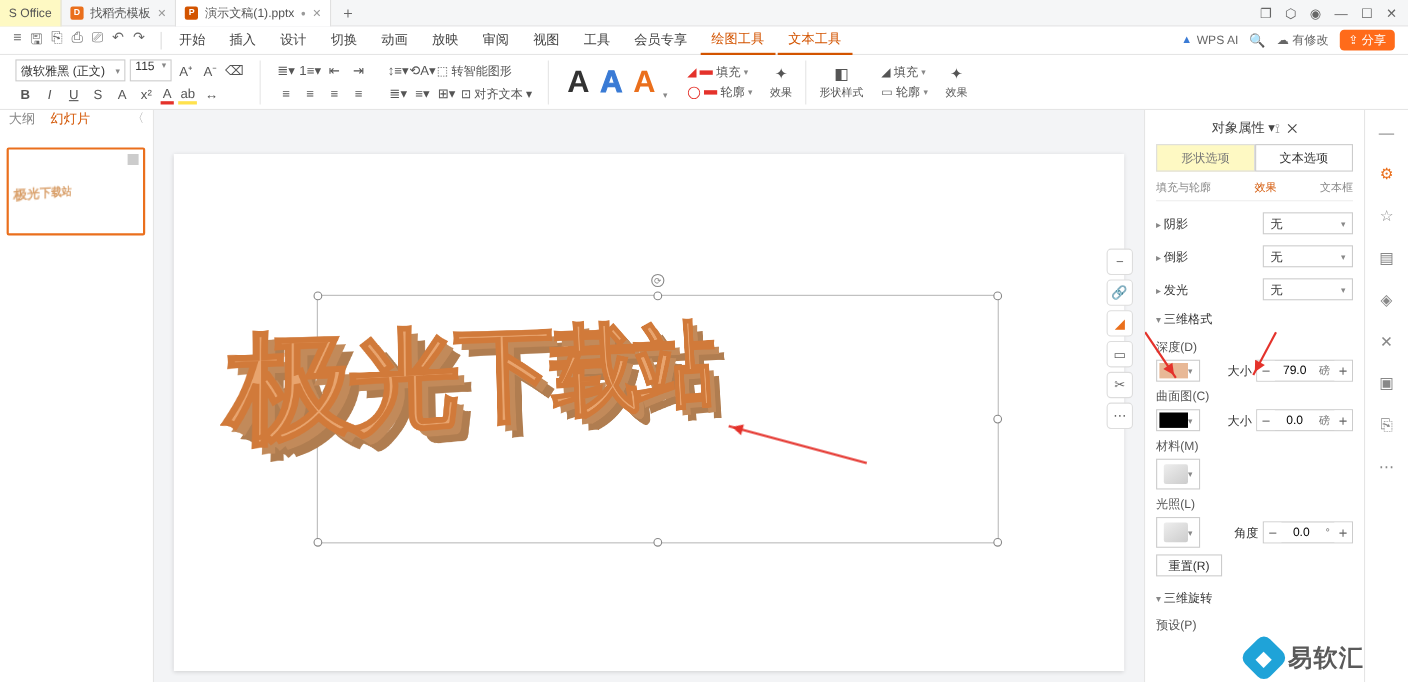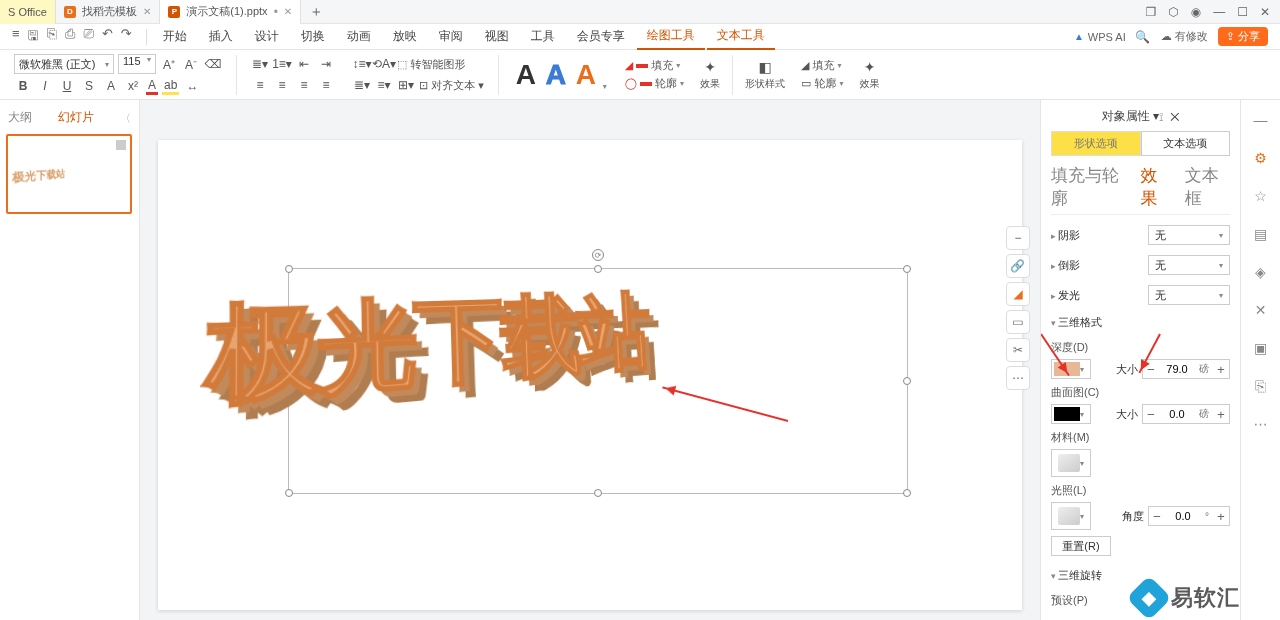--- a/index.html
+++ b/index.html
@@ -47,21 +47,21 @@
 .big-a.outline { color: #3a7bd5; -webkit-text-stroke: 1px #3a7bd5; }
 .big-a.gradient { color: #ea6f1c; }
 .vbtn { display: flex; flex-direction: column; align-items: center; gap: 2px; font-size: 10px; color: #555; padding: 0 4px; cursor: pointer; }
 .vbtn .ico { width: 16px; height: 16px; display: flex; align-items: center; justify-content: center; font-size: 14px; }
 .hbtn { display: flex; align-items: center; gap: 3px; font-size: 11px; color: #555; cursor: pointer; }
 .hbtn .swatch { width: 12px; height: 4px; }
 .caret { font-size: 8px; color: #888; }
 
 
 .left-panel { position: absolute; left: 0; top: 100px; width: 140px; height: 520px; border-right: 1px solid #e5e5e5; background: #fff; }
-.lp-tabs { height: 26px; display: flex; align-items: flex-end; padding: 0 8px; gap: 26px; font-size: 12px; color: #888; }
+.lp-tabs { height: 26px; display: flex; align-items: flex-start; padding: 0 8px; gap: 14px; font-size: 12px; color: #888; }
 .lp-tabs .t.active { color: #d35400; }
 .lp-collapse { margin-left: auto; color: #aaa; font-size: 11px; }
 .thumb { margin: 8px 6px; width: 126px; height: 80px; border: 2px solid #ea6f1c; border-radius: 2px; position: relative; background: #fff; }
 .thumb .qr { position: absolute; right: 4px; top: 4px; width: 10px; height: 10px; background: #ccc; }
 .thumb-text { position: absolute; left: 6px; top: 32px; font-size: 11px; font-weight: bold; color: #d9a06b; transform: perspective(80px) rotateY(18deg) skewY(-4deg); }
 
 
 .canvas-wrap { position: absolute; left: 140px; top: 100px; width: 900px; height: 520px; background: #f3f4f6; overflow: hidden; }
 .slide { position: absolute; left: 18px; top: 40px; width: 864px; height: 470px; background: #fff; box-shadow: 0 1px 4px rgba(0,0,0,0.15); }
 .textbox { position: absolute; left: 130px; top: 128px; width: 620px; height: 226px; border: 1px solid #bbb; }
@@ -79,22 +79,22 @@
 .float-tb { position: absolute; right: 10px; top: 126px; width: 24px; display: flex; flex-direction: column; gap: 4px; }
 .float-tb div { width: 24px; height: 24px; border: 1px solid #ddd; border-radius: 4px; background: #fff; display:flex; align-items:center; justify-content:center; font-size: 12px; color:#666; cursor:pointer; }
 
 
 .right-panel { position: absolute; left: 1040px; top: 100px; width: 200px; height: 520px; border-left: 1px solid #e5e5e5; padding: 8px 10px; overflow: hidden;}
 .rp-title { display: flex; align-items: center; justify-content: center; font-size: 12px; color: #444; margin-bottom: 6px; }
 .rp-title .pin { color: #999; }
 .rp-tabs { display: flex; gap: 0; margin-bottom: 8px; }
 .rp-tab { flex: 1; text-align: center; padding: 4px 0; font-size: 11px; border: 1px solid #ddd; color: #777; }
 .rp-tab.active { background: #fff; color: #333; border-color: #ccc; }
-.rp-tab.inactive { background: #fde047; }
-.rp-subtabs { display: flex; gap: 14px; font-size: 17px; margin-bottom: 10px; color: #888; border-bottom: 1px solid #eee; padding-bottom: 4px; justify-content: space-between;}
+.rp-tab.inactive { background: #fef9c3; }
+.rp-subtabs { display: flex; gap: 14px; font-size: 10px; margin-bottom: 10px; color: #888; border-bottom: 1px solid #eee; padding-bottom: 4px; justify-content: space-between;}
 .rp-subtabs .st.active { color: #d35400; }
 .prop-row { display: flex; align-items: center; justify-content: space-between; margin-bottom: 10px; font-size: 11px; }
 .prop-row .label::before { content: "▸ "; color: #888; font-size: 9px; }
 .prop-row.open .label::before { content: "▾ "; }
 .select-box { width: 82px; height: 20px; border: 1px solid #ccc; display: flex; align-items: center; justify-content: space-between; padding: 0 6px; font-size: 11px; }
 .sec-label { font-size: 11px; color: #555; margin: 6px 0 4px; }
 .color-sel { width: 40px; height: 20px; border: 1px solid #ccc; display: flex; align-items: center; }
 .color-sw { width: 26px; height: 14px; margin-left: 2px; }
 .spin-row { display: flex; align-items: center; gap: 4px; font-size: 11px; }
 .spin-row .spin { display: flex; align-items: center; border: 1px solid #ccc; height: 20px; }

